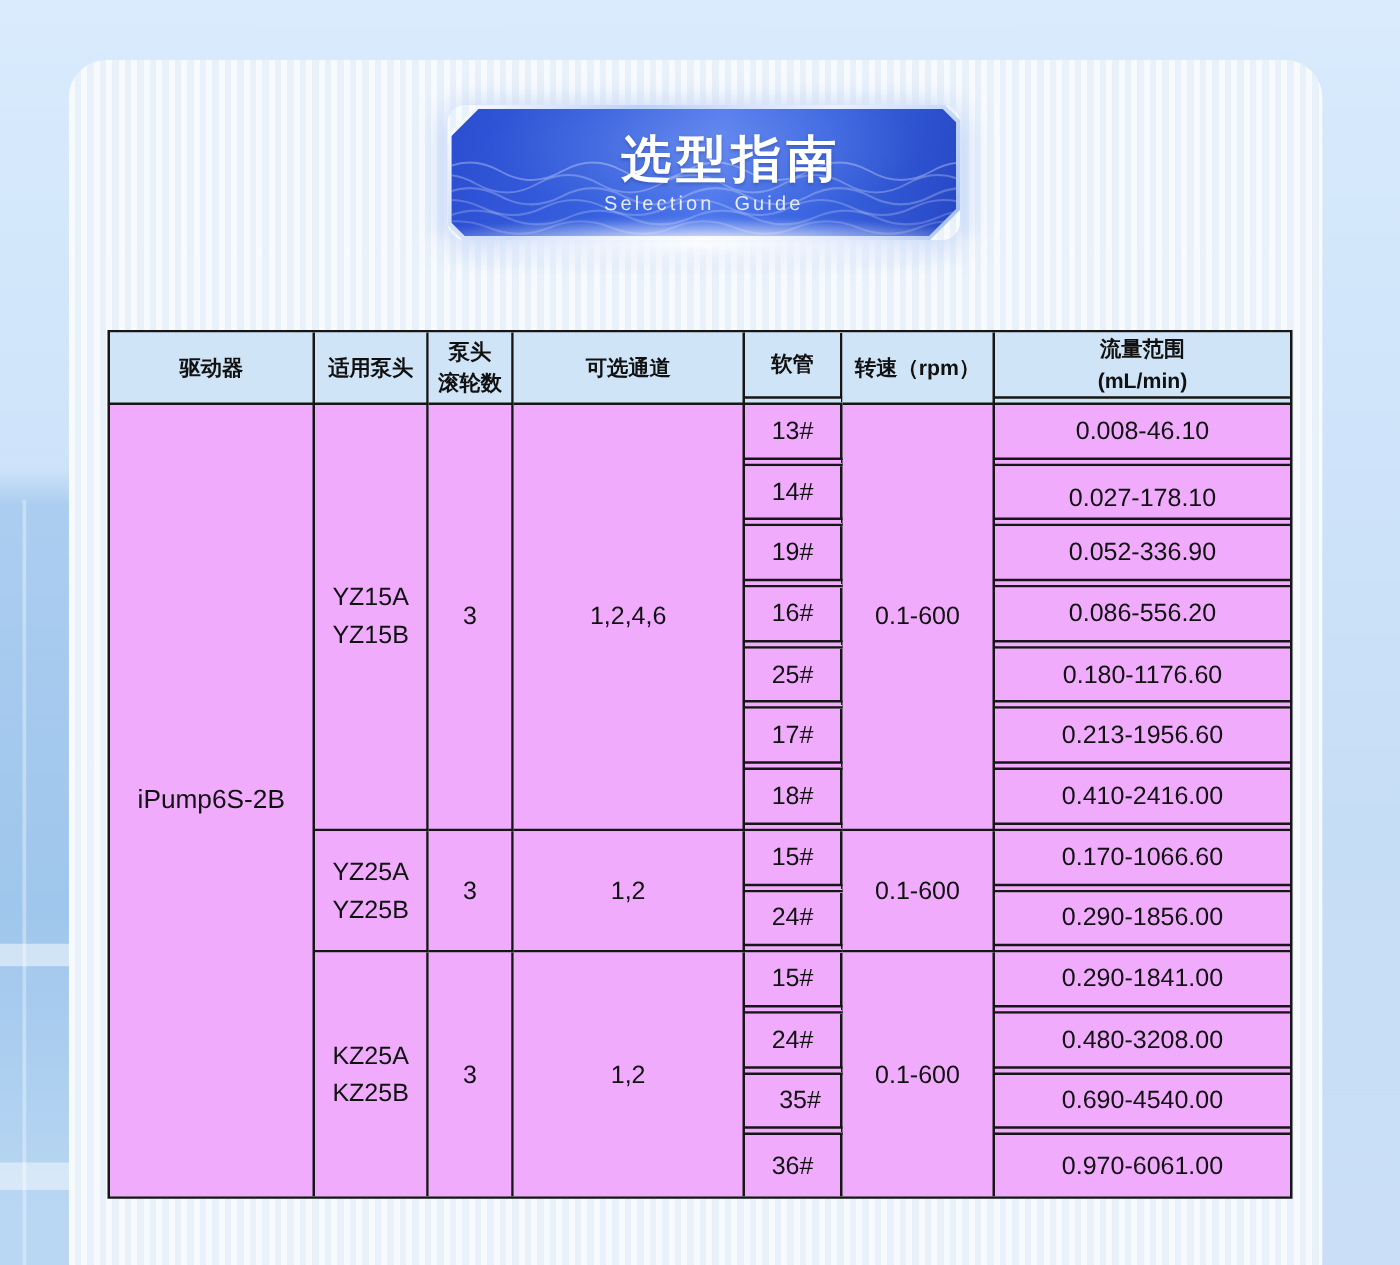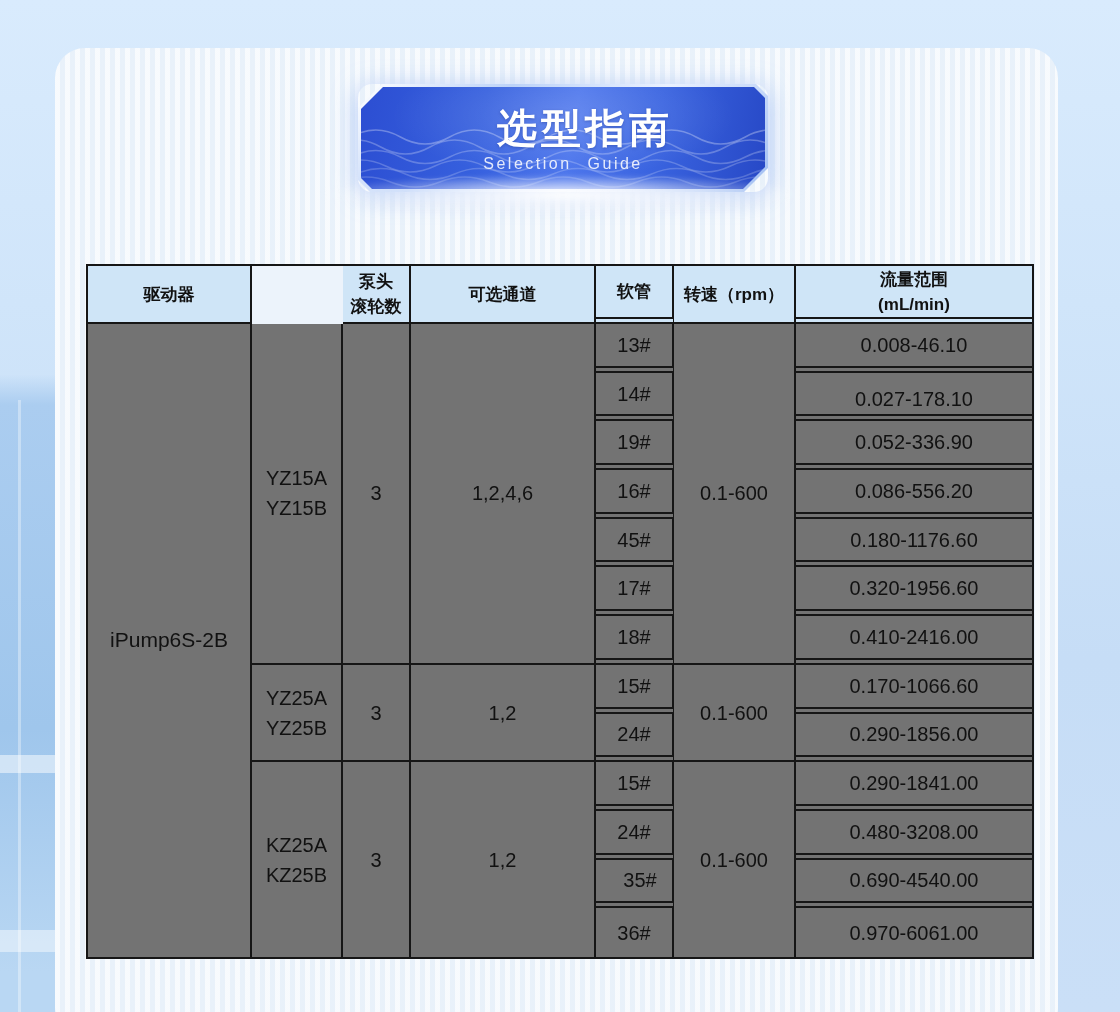--- a/index.html
+++ b/index.html
@@ -91,21 +91,21 @@
     grid-template-columns: 164px 91px 68px 185px 78px 122px 236px;
     grid-template-rows: 58px repeat(13, 1fr);
     background: #ecf3fb;
   }
   .cell {
     display: flex; flex-direction: column;
     align-items: center; justify-content: center;
     text-align: center;
     border-right: 2px solid #161616;
     border-bottom: 2px solid #161616;
-    background: #737373;
+    background: #f0abfc;
     color: #111111;
     font-size: 20px;
     line-height: 30px;
   }
   .cell.head {
     background: #cfe5f7;
     font-weight: bold;
     font-size: 17px;
     line-height: 25px;
   }
@@ -144,20 +144,23 @@
       </div>
     </div>
   </div>
 
   <div class="under-glow"></div>
 
   <div class="sel-table">
       <div class="cell head" style="grid-area: 1 / 1 / 2;">
         <div>驱动器</div>
       </div>
+      <div class="cell head" style="grid-area: 1 / 2 / 2;">
+        <div>适用泵头</div>
+      </div>
       <div class="cell head" style="grid-area: 1 / 3 / 2;">
         <div>泵头</div>
         <div>滚轮数</div>
       </div>
       <div class="cell head" style="grid-area: 1 / 4 / 2;">
         <div>可选通道</div>
       </div>
       <div class="cell head dbl" style="grid-area: 1 / 5 / 2;">
         <div>软管</div>
       </div>
@@ -202,30 +205,30 @@
       <div class="cell dbl nbr" style="grid-area: 4 / 7 / 5;">
         <div>0.052-336.90</div>
       </div>
       <div class="cell dbl" style="grid-area: 5 / 5 / 6;">
         <div>16#</div>
       </div>
       <div class="cell dbl nbr" style="grid-area: 5 / 7 / 6;">
         <div>0.086-556.20</div>
       </div>
       <div class="cell dbl" style="grid-area: 6 / 5 / 7;">
-        <div>45#</div>
+        <div>25#</div>
       </div>
       <div class="cell dbl nbr" style="grid-area: 6 / 7 / 7;">
         <div>0.180-1176.60</div>
       </div>
       <div class="cell dbl" style="grid-area: 7 / 5 / 8;">
         <div>17#</div>
       </div>
       <div class="cell dbl nbr" style="grid-area: 7 / 7 / 8;">
-        <div>0.320-1956.60</div>
+        <div>0.213-1956.60</div>
       </div>
       <div class="cell dbl" style="grid-area: 8 / 5 / 9;">
         <div>18#</div>
       </div>
       <div class="cell dbl nbr" style="grid-area: 8 / 7 / 9;">
         <div>0.410-2416.00</div>
       </div>
       <div class="cell " style="grid-area: 9 / 2 / 11; justify-content: center;">
         <div>YZ25A</div>
         <div>YZ25B</div>

